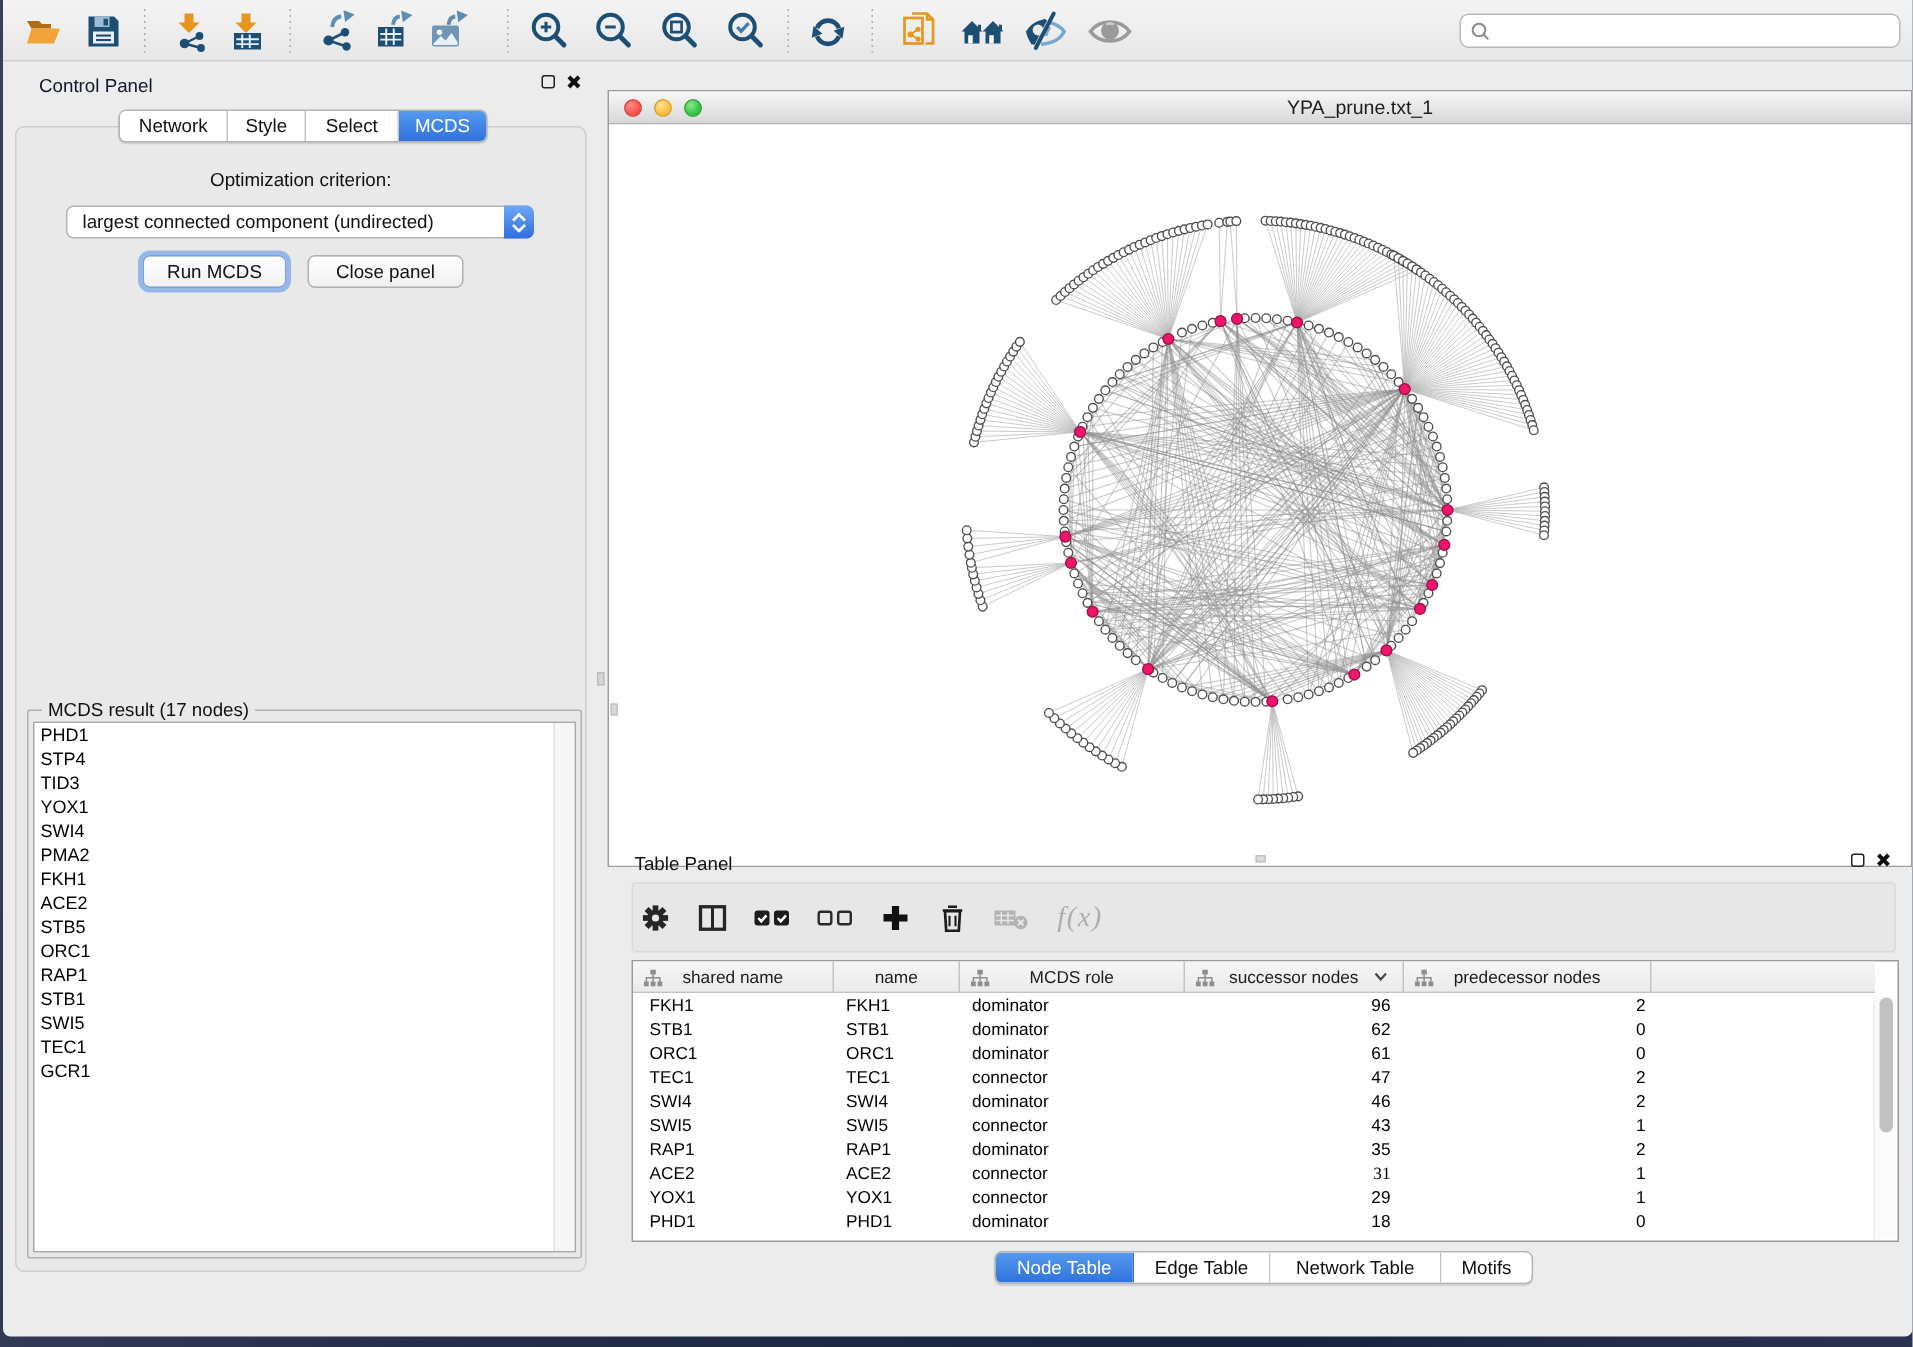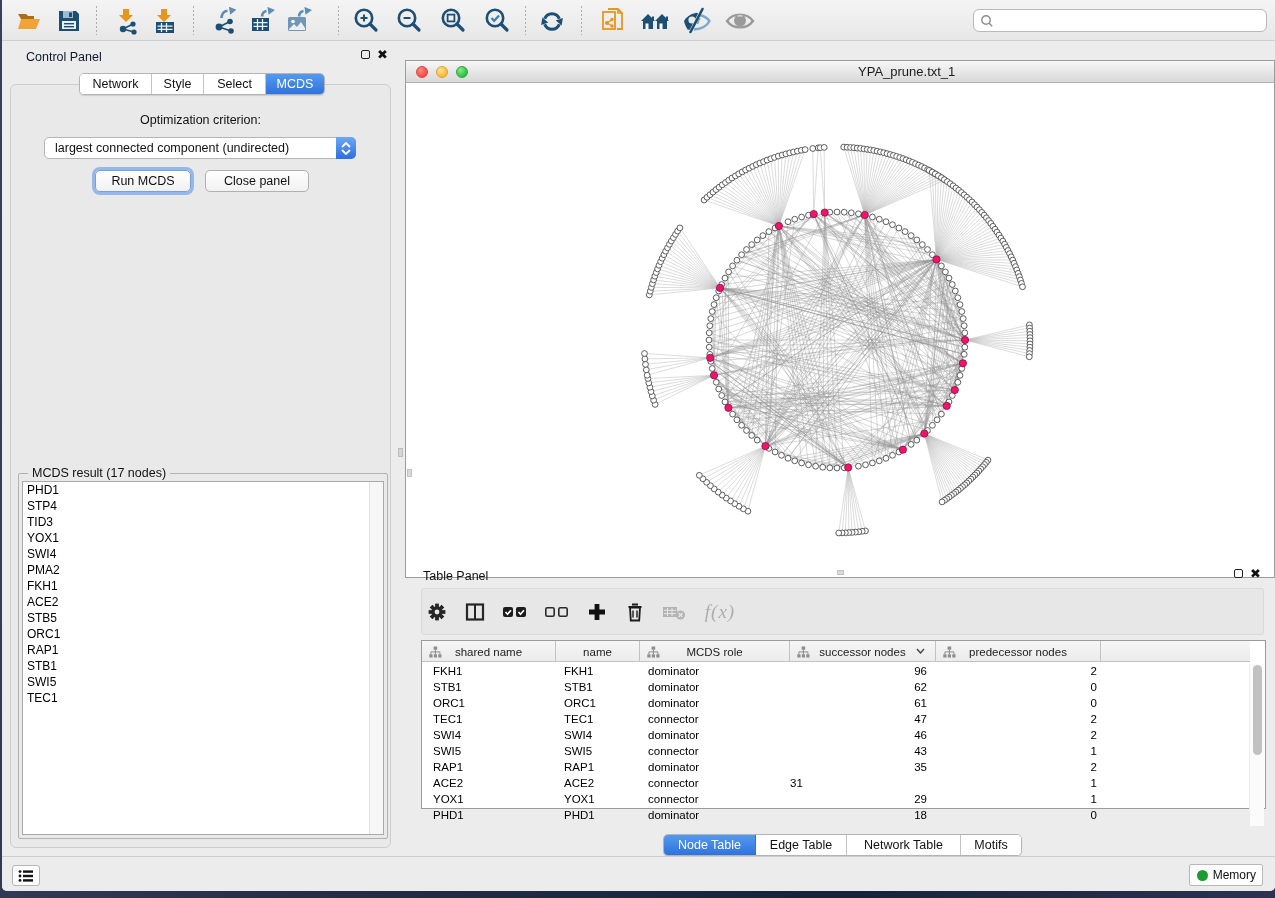--- a/index.html
+++ b/index.html
@@ -102,21 +102,21 @@
   
   .table-panel { position:absolute; left:403px; top:560px; width:870px; height:296px; }
   .tp-title { position:absolute; left:18px; top:9px; font-size:12.5px; color:#111; }
   .tp-toolbar { position:absolute; left:16px; top:28px; width:843px; height:47px;
     background:#e7e7e7; border:1px solid #dadada; border-radius:3px;
     display:flex; align-items:center; gap:12px; padding-left:2px; }
   .tp-tool { width:26px; height:26px; display:flex; align-items:center; justify-content:center; }
   .fx { font-family:"Liberation Serif","DejaVu Serif",serif; font-style:italic;
     font-size:19px; color:#adadad; letter-spacing:1px; }
 
-  .ntable { position:absolute; left:16px; top:80px; width:845px; height:169px;
+  .ntable { position:absolute; left:16px; top:80px; width:845px; height:188px;
     border:1px solid #9b9b9b; background:#fff; }
   .ntable-header { position:absolute; left:0; top:0; width:828px; height:21px;
     background:linear-gradient(#f6f6f6,#ebebeb); border-bottom:1px solid #c3c3c3; display:flex; }
   .th { position:relative; height:21px; border-right:1px solid #c3c3c3;
     font-size:11.5px; color:#1c1c1c; display:flex; align-items:center; justify-content:center; }
   .th .treeico { position:absolute; left:7px; top:5px; }
   .th .sortchev { position:absolute; right:10px; top:7px; }
   .ntable-body { position:absolute; left:0; top:22px; width:828px; height:164px; overflow:hidden; }
   .trow { display:flex; height:16px; line-height:16px; font-size:11.5px; color:#000; }
   .trow .td { white-space:nowrap; overflow:hidden; }
@@ -326,20 +326,21 @@
             <div class="item">SWI4</div>
             <div class="item">PMA2</div>
             <div class="item">FKH1</div>
             <div class="item">ACE2</div>
             <div class="item">STB5</div>
             <div class="item">ORC1</div>
             <div class="item">RAP1</div>
             <div class="item">STB1</div>
             <div class="item">SWI5</div>
             <div class="item">TEC1</div>
+            <div class="item">GCR1</div>
           </div>
       </div>
     </div>
     <div class="cp-segtabs segtabs" id="cp-tabs">
         <div class="seg">Network</div>
         <div class="seg">Style</div>
         <div class="seg">Select</div>
         <div class="seg active">MCDS</div>
       </div>
   </div>
@@ -1430,21 +1431,21 @@
             <div class="td" style="width: 134px; text-align: left; padding: 0px 0px 0px 11px;">RAP1</div>
             <div class="td" style="width: 84px; text-align: left; padding: 0px 0px 0px 8px;">RAP1</div>
             <div class="td" style="width: 150px; text-align: left; padding: 0px 0px 0px 8px;">dominator</div>
             <div class="td" style="width: 146px; text-align: right; padding: 0px 9px 0px 0px;">35</div>
             <div class="td" style="width: 165px; text-align: right; padding: 0px 4px 0px 0px;">2</div>
           </div>
           <div class="trow">
             <div class="td" style="width: 134px; text-align: left; padding: 0px 0px 0px 11px;">ACE2</div>
             <div class="td" style="width: 84px; text-align: left; padding: 0px 0px 0px 8px;">ACE2</div>
             <div class="td" style="width: 150px; text-align: left; padding: 0px 0px 0px 8px;">connector</div>
-            <div class="td" style="width: 146px; padding: 0px 9px 0px 0px;">31</div>
+            <div class="td" style="width: 146px; text-align: right; padding: 0px 9px 0px 0px; font-family: Liberation Serif, serif;">31</div>
             <div class="td" style="width: 165px; text-align: right; padding: 0px 4px 0px 0px;">1</div>
           </div>
           <div class="trow">
             <div class="td" style="width: 134px; text-align: left; padding: 0px 0px 0px 11px;">YOX1</div>
             <div class="td" style="width: 84px; text-align: left; padding: 0px 0px 0px 8px;">YOX1</div>
             <div class="td" style="width: 150px; text-align: left; padding: 0px 0px 0px 8px;">connector</div>
             <div class="td" style="width: 146px; text-align: right; padding: 0px 9px 0px 0px;">29</div>
             <div class="td" style="width: 165px; text-align: right; padding: 0px 4px 0px 0px;">1</div>
           </div>
           <div class="trow">
@@ -1461,29 +1462,13 @@
     </div>
 
     <div class="tp-segtabs segtabs" id="tp-tabs">
         <div class="seg active">Node Table</div>
         <div class="seg">Edge Table</div>
         <div class="seg">Network Table</div>
         <div class="seg">Motifs</div>
       </div>
   </div>
 
-  <div class="statusbar">
-    <div class="task-btn">
-      <svg width="16" height="14" viewBox="0 0 16 14">
-        <circle cx="2" cy="2.6" r="1.4" fill="#111"></circle>
-          <rect x="5" y="1.4" width="10" height="2.4" fill="#111"></rect>
-        <circle cx="2" cy="7" r="1.4" fill="#111"></circle>
-          <rect x="5" y="5.8" width="10" height="2.4" fill="#111"></rect>
-        <circle cx="2" cy="11.4" r="1.4" fill="#111"></circle>
-          <rect x="5" y="10.2" width="10" height="2.4" fill="#111"></rect>
-      </svg>
-    </div>
-    <div class="memory-btn">
-      <div class="memory-dot"></div>
-      <span>Memory</span>
-    </div>
-  </div>
 </div>
 
 </body></html>

